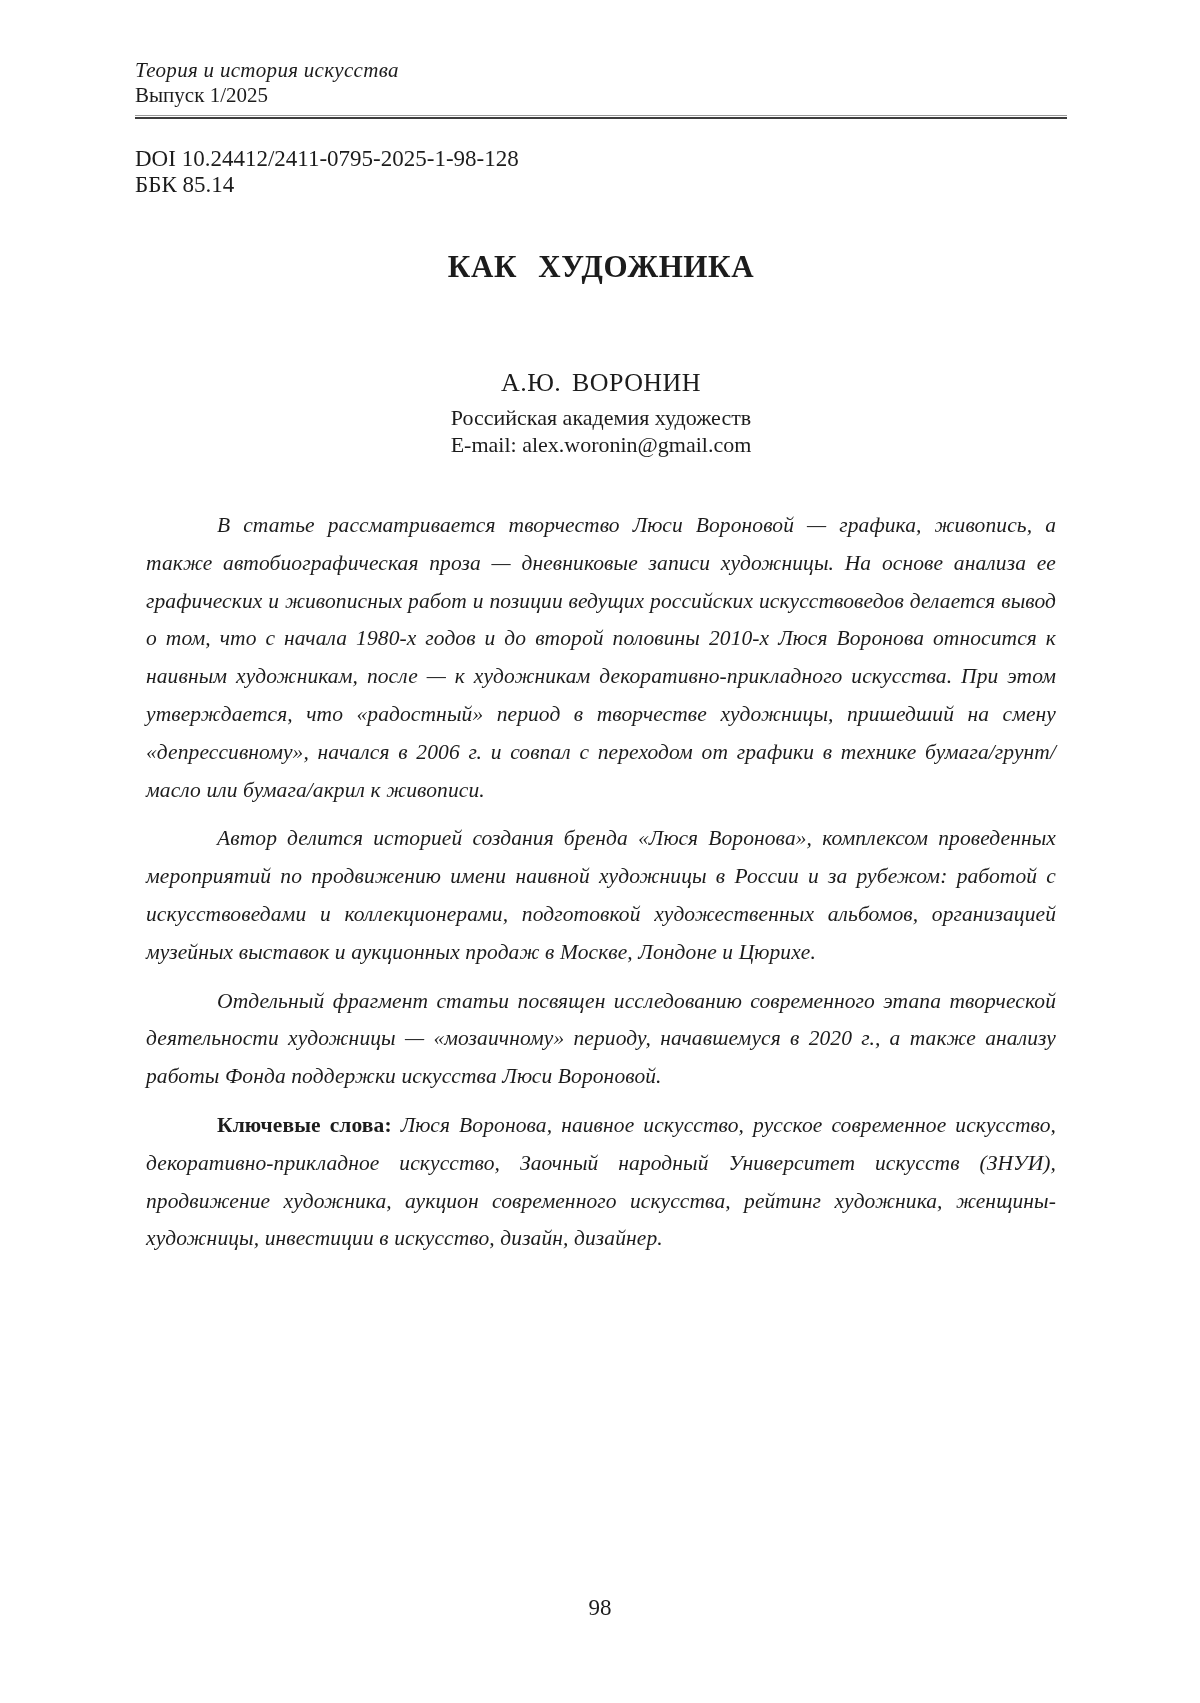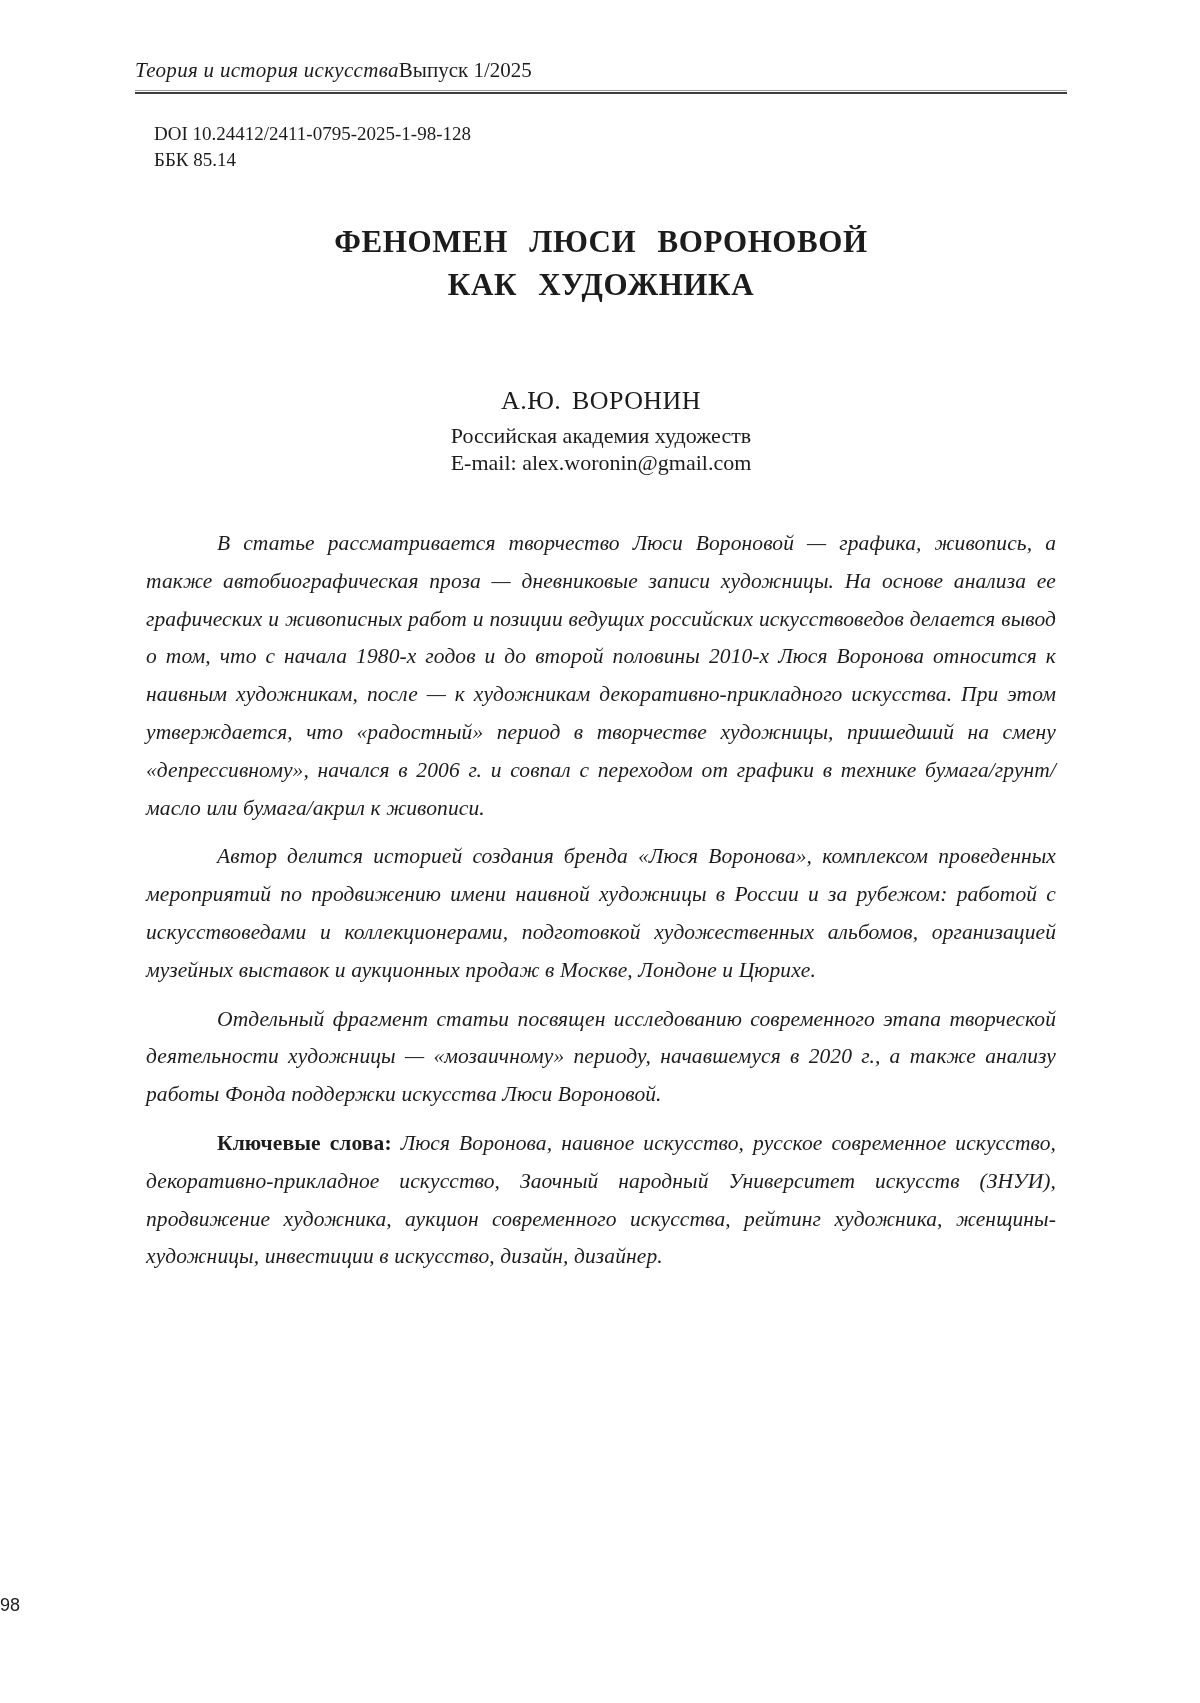--- a/index.html
+++ b/index.html
@@ -24,43 +24,43 @@
     top: 0;
   }
 
   
   .running-header {
     display: flex;
     justify-content: flex-start;
     align-items: baseline;
     padding-top: 58px;
     font-size: 21px;
+    flex-direction: column;
   }
   .journal-name {
     font-style: italic;
     letter-spacing: 0.3px;
   }
   .issue-label {
     font-style: normal;
   }
   .header-rule {
     margin-top: 7px;
     border: 0;
     border-top: 1.5px solid #9a9a9a;
     border-bottom: 2.5px solid #3d3d3d;
     height: 1px;
     background: transparent;
   }
 
   
   .biblio-block {
     margin-top: 27px;
-    font-size: 19px;
+    font-size: 23px;
     line-height: 26px;
-    margin-left: 19px;
   }
   .biblio-block div { margin: 0; }
 
   
   .article-title {
     margin-top: 47px;
     text-align: center;
     font-weight: bold;
     font-size: 31px;
     line-height: 43px;
@@ -101,22 +101,23 @@
     font-style: normal;
     font-weight: bold;
   }
 
   
   .page-number {
     position: absolute;
     left: 0;
     width: 1200px;
     top: 1595px;
-    font-family: Liberation Sans, sans-serif;
-    font-size: 18px;
+    text-align: center;
+    font-family: Liberation Serif, serif;
+    font-size: 23px;
     color: #1c1c1c;
   }
 </style>
 </head>
 <body>
 
 <div class="page">
   <div class="content">
 
     <div class="running-header">
@@ -124,21 +125,20 @@
       <span class="issue-label">Выпуск 1/2025</span>
     </div>
     <hr class="header-rule">
 
     <div class="biblio-block">
       <div>DOI 10.24412/2411-0795-2025-1-98-128</div>
       <div>ББК 85.14</div>
     </div>
 
     <div class="article-title">
-      <div>ФЕНОМЕН ЛЮСИ ВОРОНОВОЙ</div>
       <div>КАК ХУДОЖНИКА</div>
     </div>
 
     <div class="author-block">
       <div class="author-name">А.Ю. ВОРОНИН</div>
       <div class="author-line">Российская академия художеств</div>
       <div class="author-line">E-mail: alex.woronin@gmail.com</div>
     </div>
 
     <div class="abstract">

